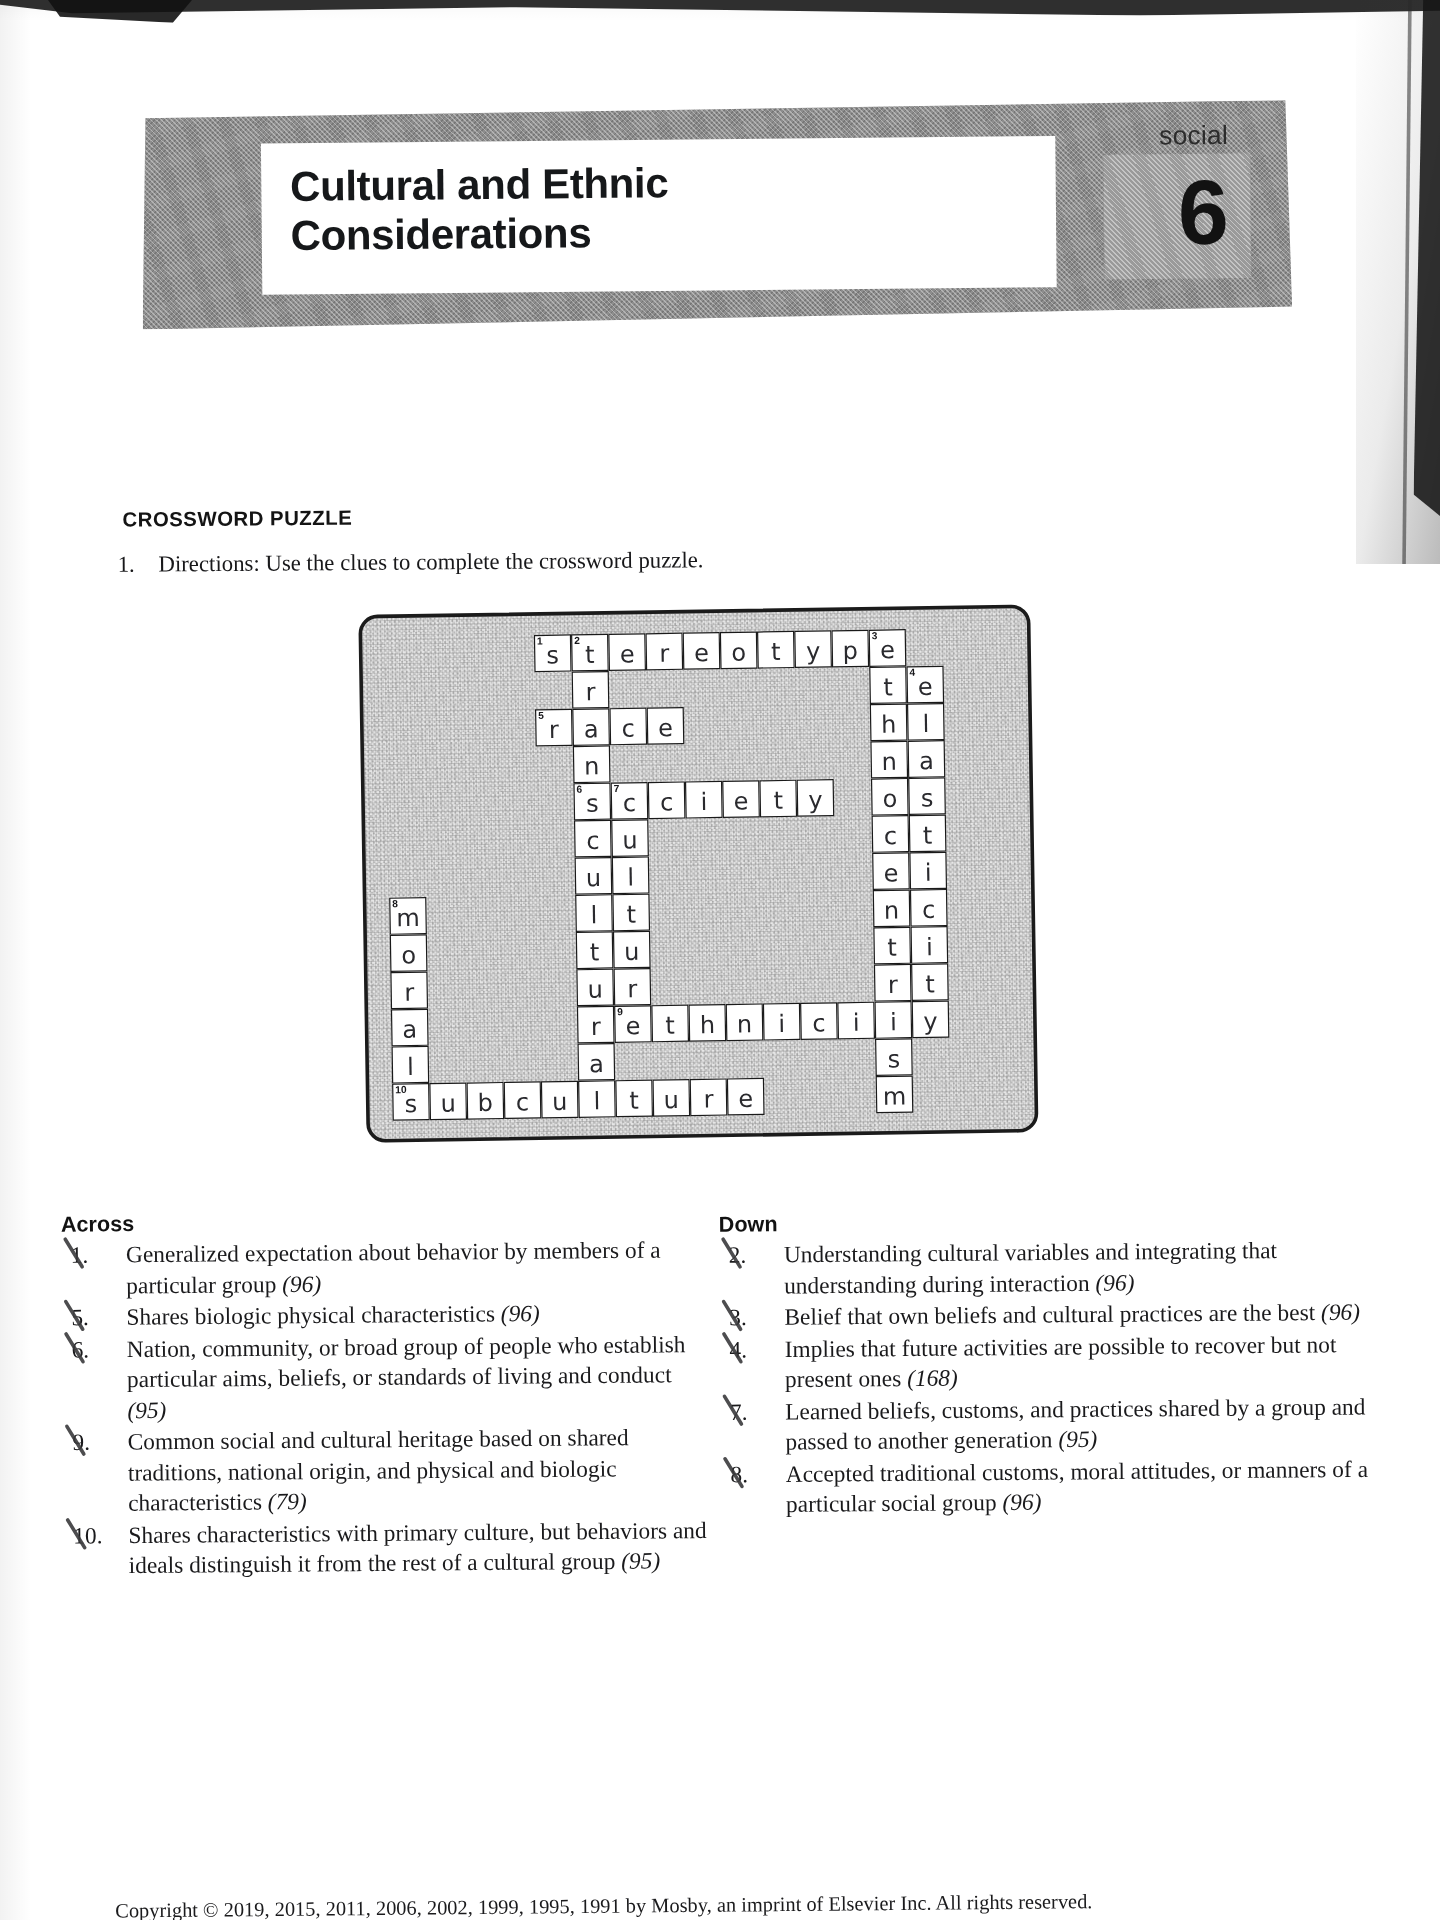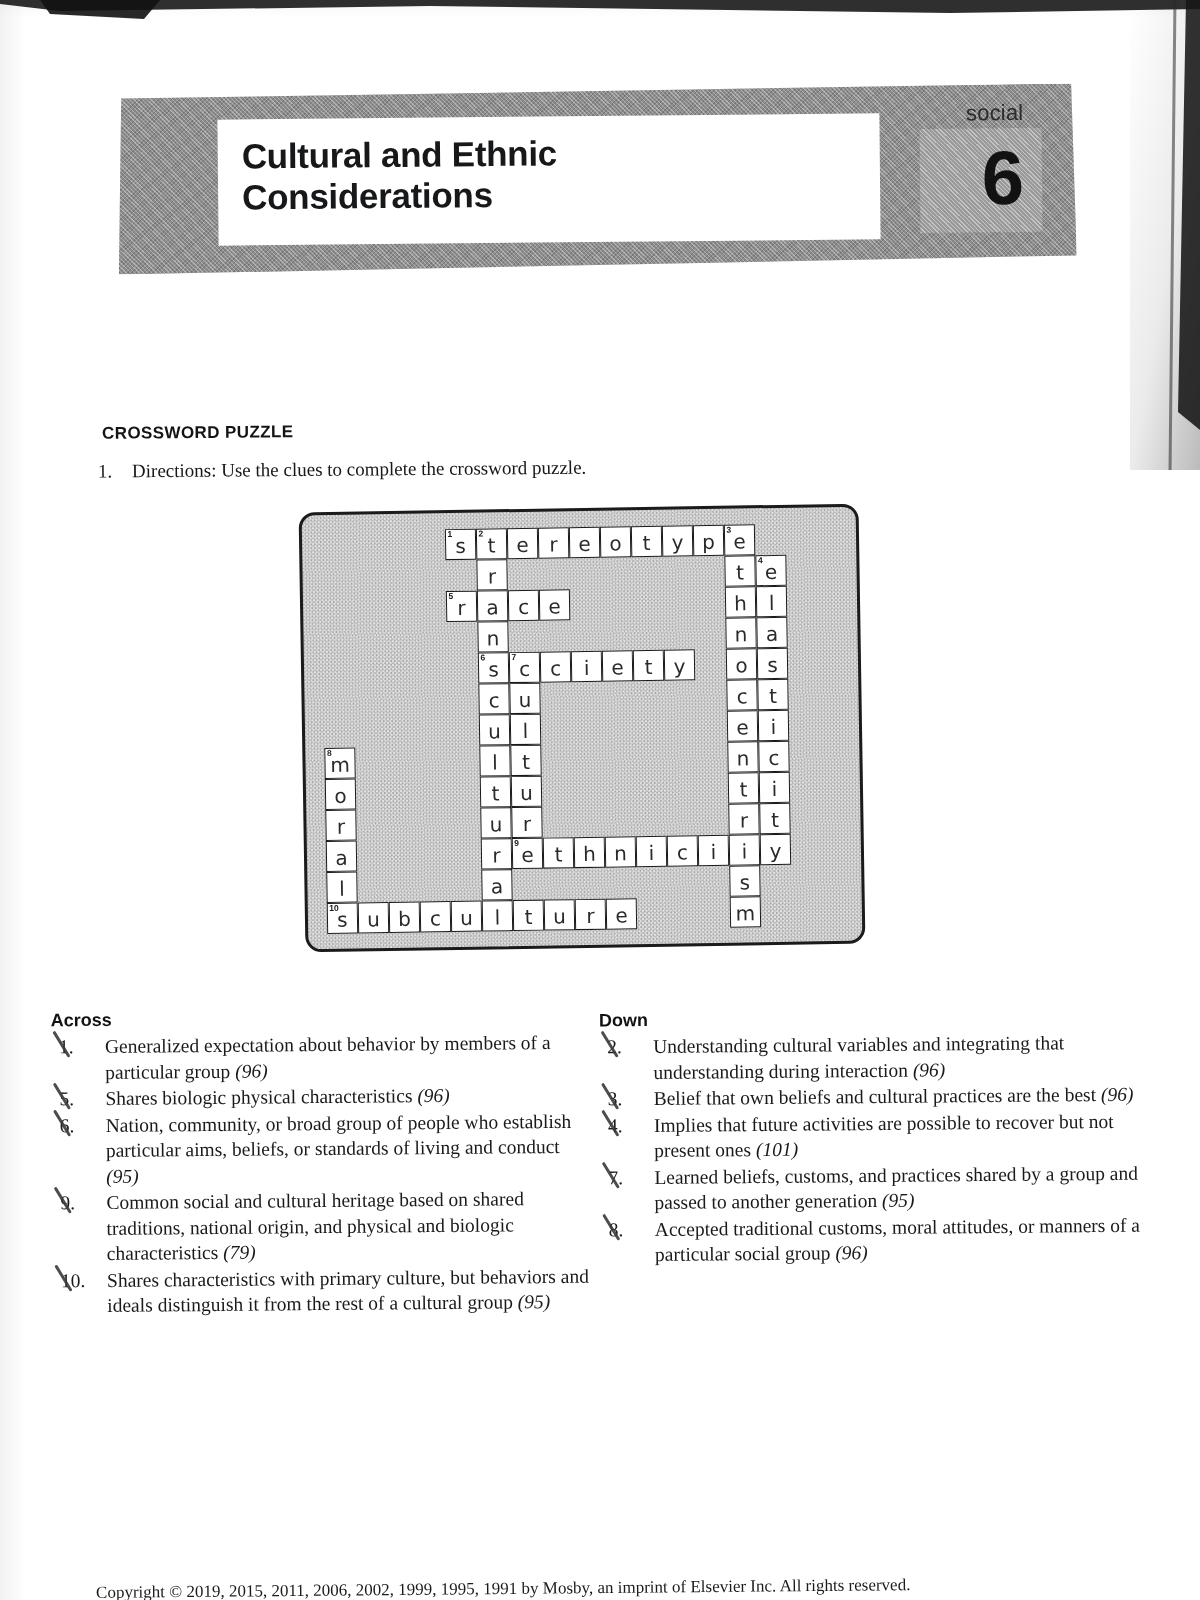--- a/index.html
+++ b/index.html
@@ -496,19 +496,19 @@
       <div class="clue"><span class="cnum">9.</span><span class="strike"></span><span>Common social and cultural heritage based on shared traditions, national origin, and physical and biologic characteristics </span><span class="pg">(79)</span></div>
       <div class="clue"><span class="cnum">10.</span><span class="strike"></span><span>Shares characteristics with primary culture, but behaviors and ideals distinguish it from the rest of a cultural group </span><span class="pg">(95)</span></div>
     </div>
 </div>
 
 <div class="clues down">
   <div class="clues-title">Down</div>
   <div id="down-list">
       <div class="clue"><span class="cnum">2.</span><span class="strike"></span><span>Understanding cultural variables and integrating that understanding during interaction </span><span class="pg">(96)</span></div>
       <div class="clue"><span class="cnum">3.</span><span class="strike"></span><span>Belief that own beliefs and cultural practices are the best </span><span class="pg">(96)</span></div>
-      <div class="clue"><span class="cnum">4.</span><span class="strike"></span><span>Implies that future activities are possible to recover but not present ones </span><span class="pg">(101)</span></div>
+      <div class="clue"><span class="cnum">4.</span><span class="strike"></span><span>Implies that future activities are possible to recover but not present ones </span><span class="pg">(168)</span></div>
       <div class="clue"><span class="cnum">7.</span><span class="strike"></span><span>Learned beliefs, customs, and practices shared by a group and passed to another generation </span><span class="pg">(95)</span></div>
       <div class="clue"><span class="cnum">8.</span><span class="strike"></span><span>Accepted traditional customs, moral attitudes, or manners of a particular social group </span><span class="pg">(96)</span></div>
     </div>
 </div>
 
 <div class="footer">Copyright © 2019, 2015, 2011, 2006, 2002, 1999, 1995, 1991 by Mosby, an imprint of Elsevier Inc. All rights reserved.</div>
 
 </body></html>

